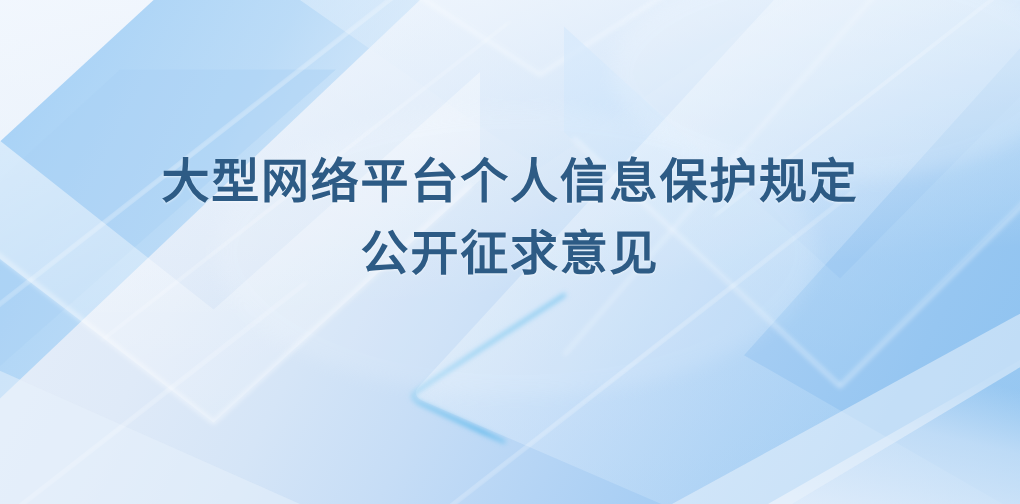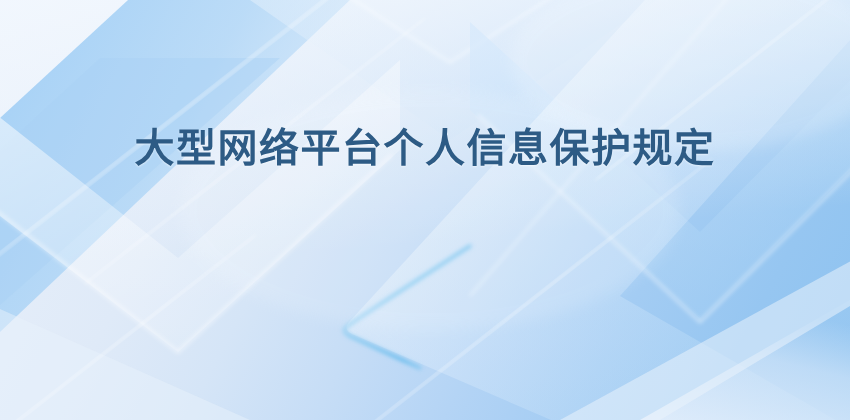--- a/index.html
+++ b/index.html
@@ -49,21 +49,21 @@
   .headline-line {
     display: block;
     color: #2d5b85;
     font-size: 40px;
     font-weight: 700;
     letter-spacing: 1.5px;
     line-height: 1.0;
     white-space: nowrap;
     text-shadow: 0 1px 2px rgba(255,255,255,0.55);
   }
-  .headline-line.line-1 { margin-bottom: 20px; font-family: Liberation Mono, monospace; }
+  .headline-line.line-1 { margin-bottom: 20px; }
 </style>
 </head>
 <body>
 
 <div class="banner">
 
   <div class="layer">
     <svg viewBox="0 0 850 420" xmlns="http://www.w3.org/2000/svg" aria-hidden="true">
       <defs>
         <linearGradient id="gBandLeft" x1="0" y1="0" x2="1" y2="0.55">
@@ -164,15 +164,16 @@
       <rect x="-40" y="336" width="330" height="2" fill="url(#gStreak)" transform="rotate(-38 125 337)" filter="url(#softBlur)"></rect>
       <rect x="560" y="74" width="340" height="2" fill="url(#gStreak)" transform="rotate(-38 730 75)" filter="url(#softBlur)"></rect>
 
       <ellipse cx="430" cy="210" rx="250" ry="120" fill="#ffffff" opacity="0.13" filter="url(#bigBlur)"></ellipse>
       <ellipse cx="700" cy="60" rx="190" ry="90" fill="#ffffff" opacity="0.18" filter="url(#bigBlur)"></ellipse>
     </svg>
   </div>
 
   <div class="headline">
     <span class="headline-line line-1">大型网络平台个人信息保护规定</span>
+    <span class="headline-line line-2">公开征求意见</span>
   </div>
 
 </div>
 
 </body></html>

